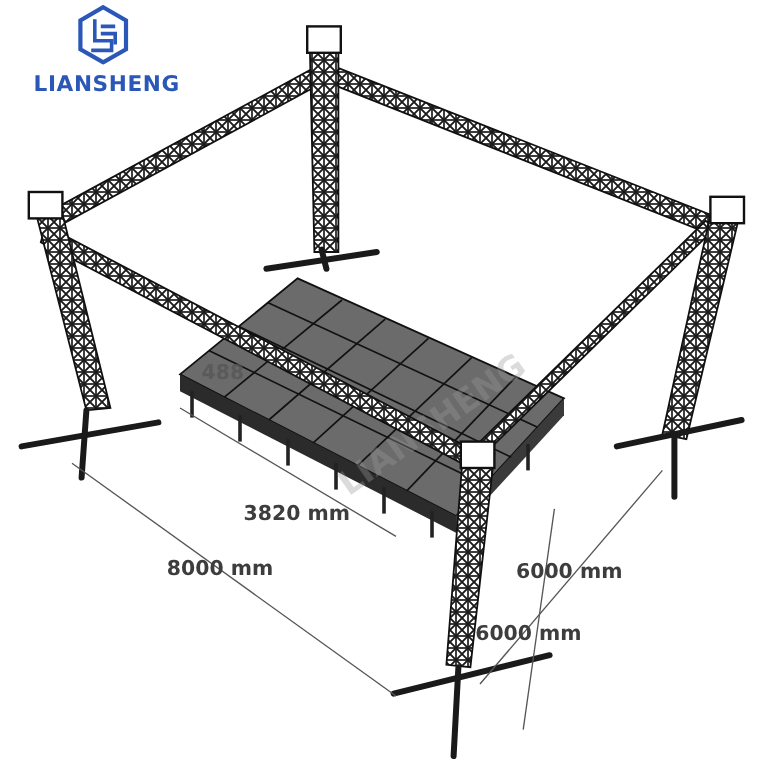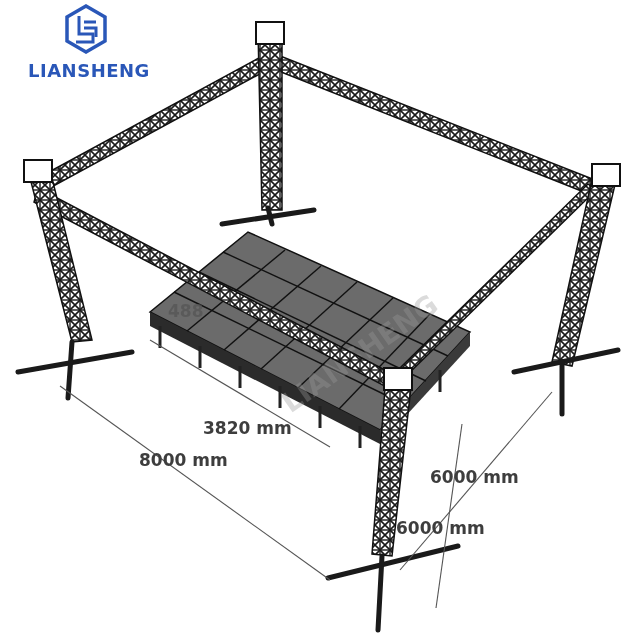--- a/index.html
+++ b/index.html
@@ -95,16 +95,16 @@
     <svg class="logo-mark" viewBox="0 0 44 50">
       <polygon points="22,2 41,13 41,37 22,48 3,37 3,13" fill="none" stroke="#2a57b8" stroke-width="3.5"></polygon>
       <path d="M15 12 L15 30 L29 30 L29 38 L12 38" fill="none" stroke="#2a57b8" stroke-width="3"></path>
       <path d="M20 18 L32 18 M20 24 L32 24 L32 33" fill="none" stroke="#2a57b8" stroke-width="3"></path>
     </svg>
     <div class="logo-text">LIANSHENG</div>
   </div>
 
   <div class="dim-label faded" style="left:168px;top:301px;">488</div>
   <div class="dim-label" style="left:203px;top:418px;">3820 mm</div>
-  <div class="dim-label" style="left:139px;top:450px;">8000 mm</div>
+  <div class="dim-label" style="left:139px;top:464px;">8000 mm</div>
   <div class="dim-label" style="left:430px;top:467px;">6000 mm</div>
   <div class="dim-label" style="left:396px;top:518px;">6000 mm</div>
 </div>
 
 </body></html>

